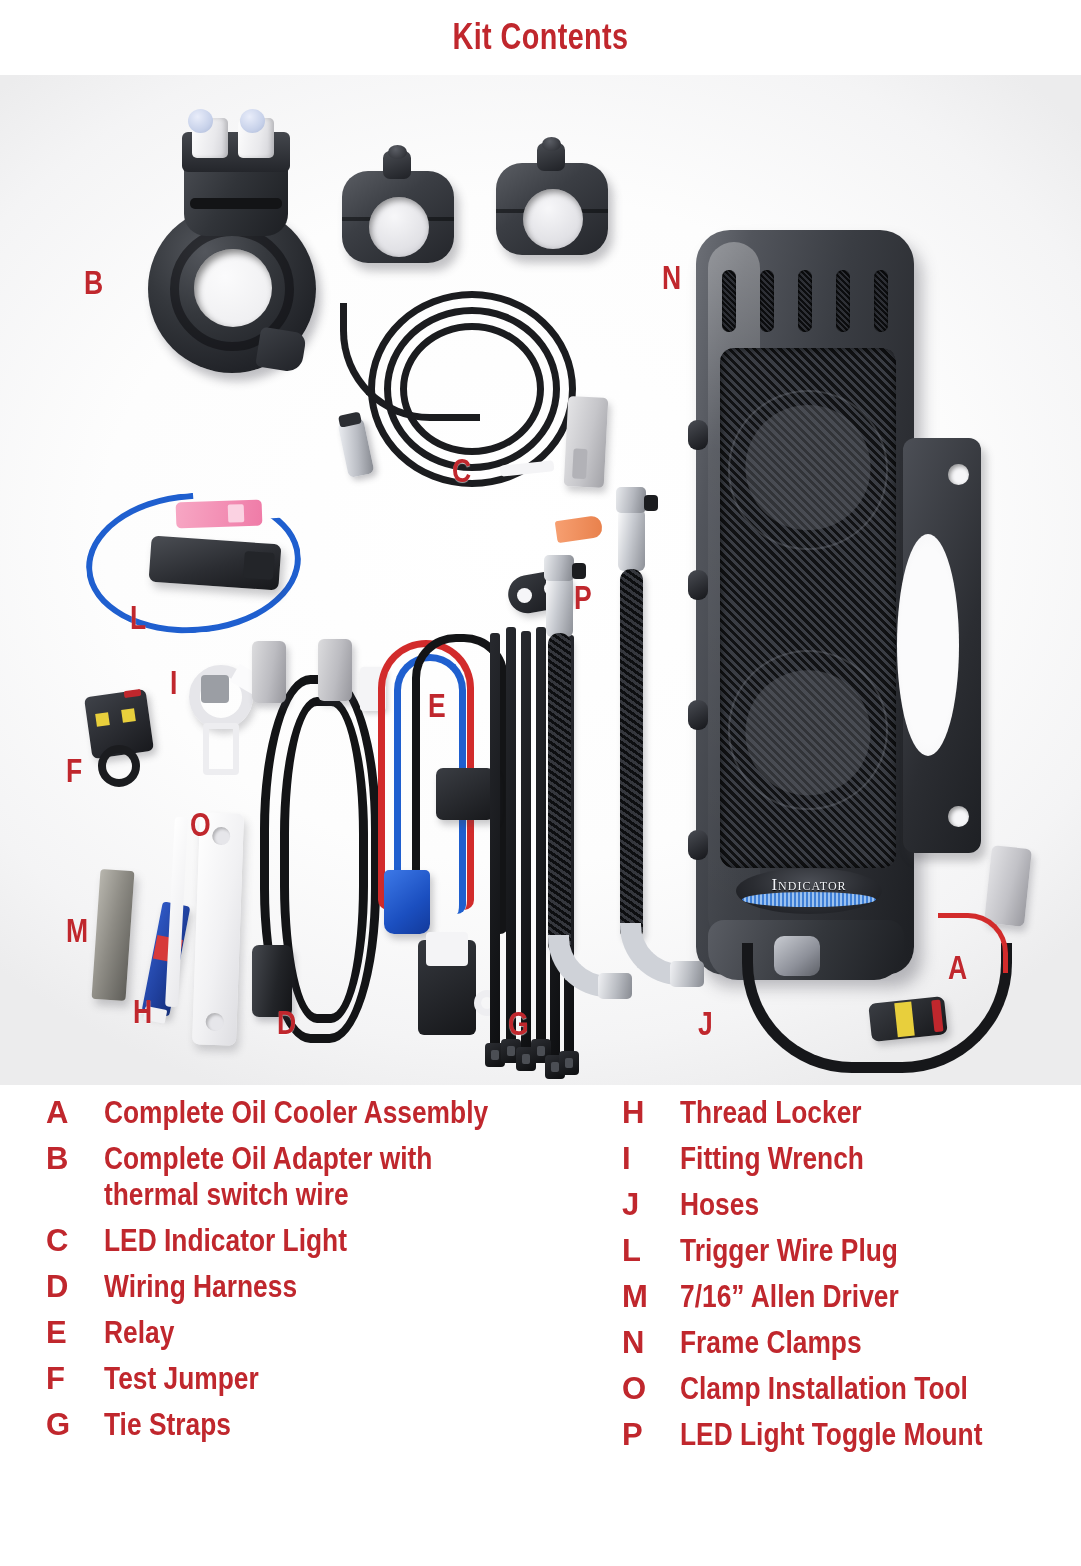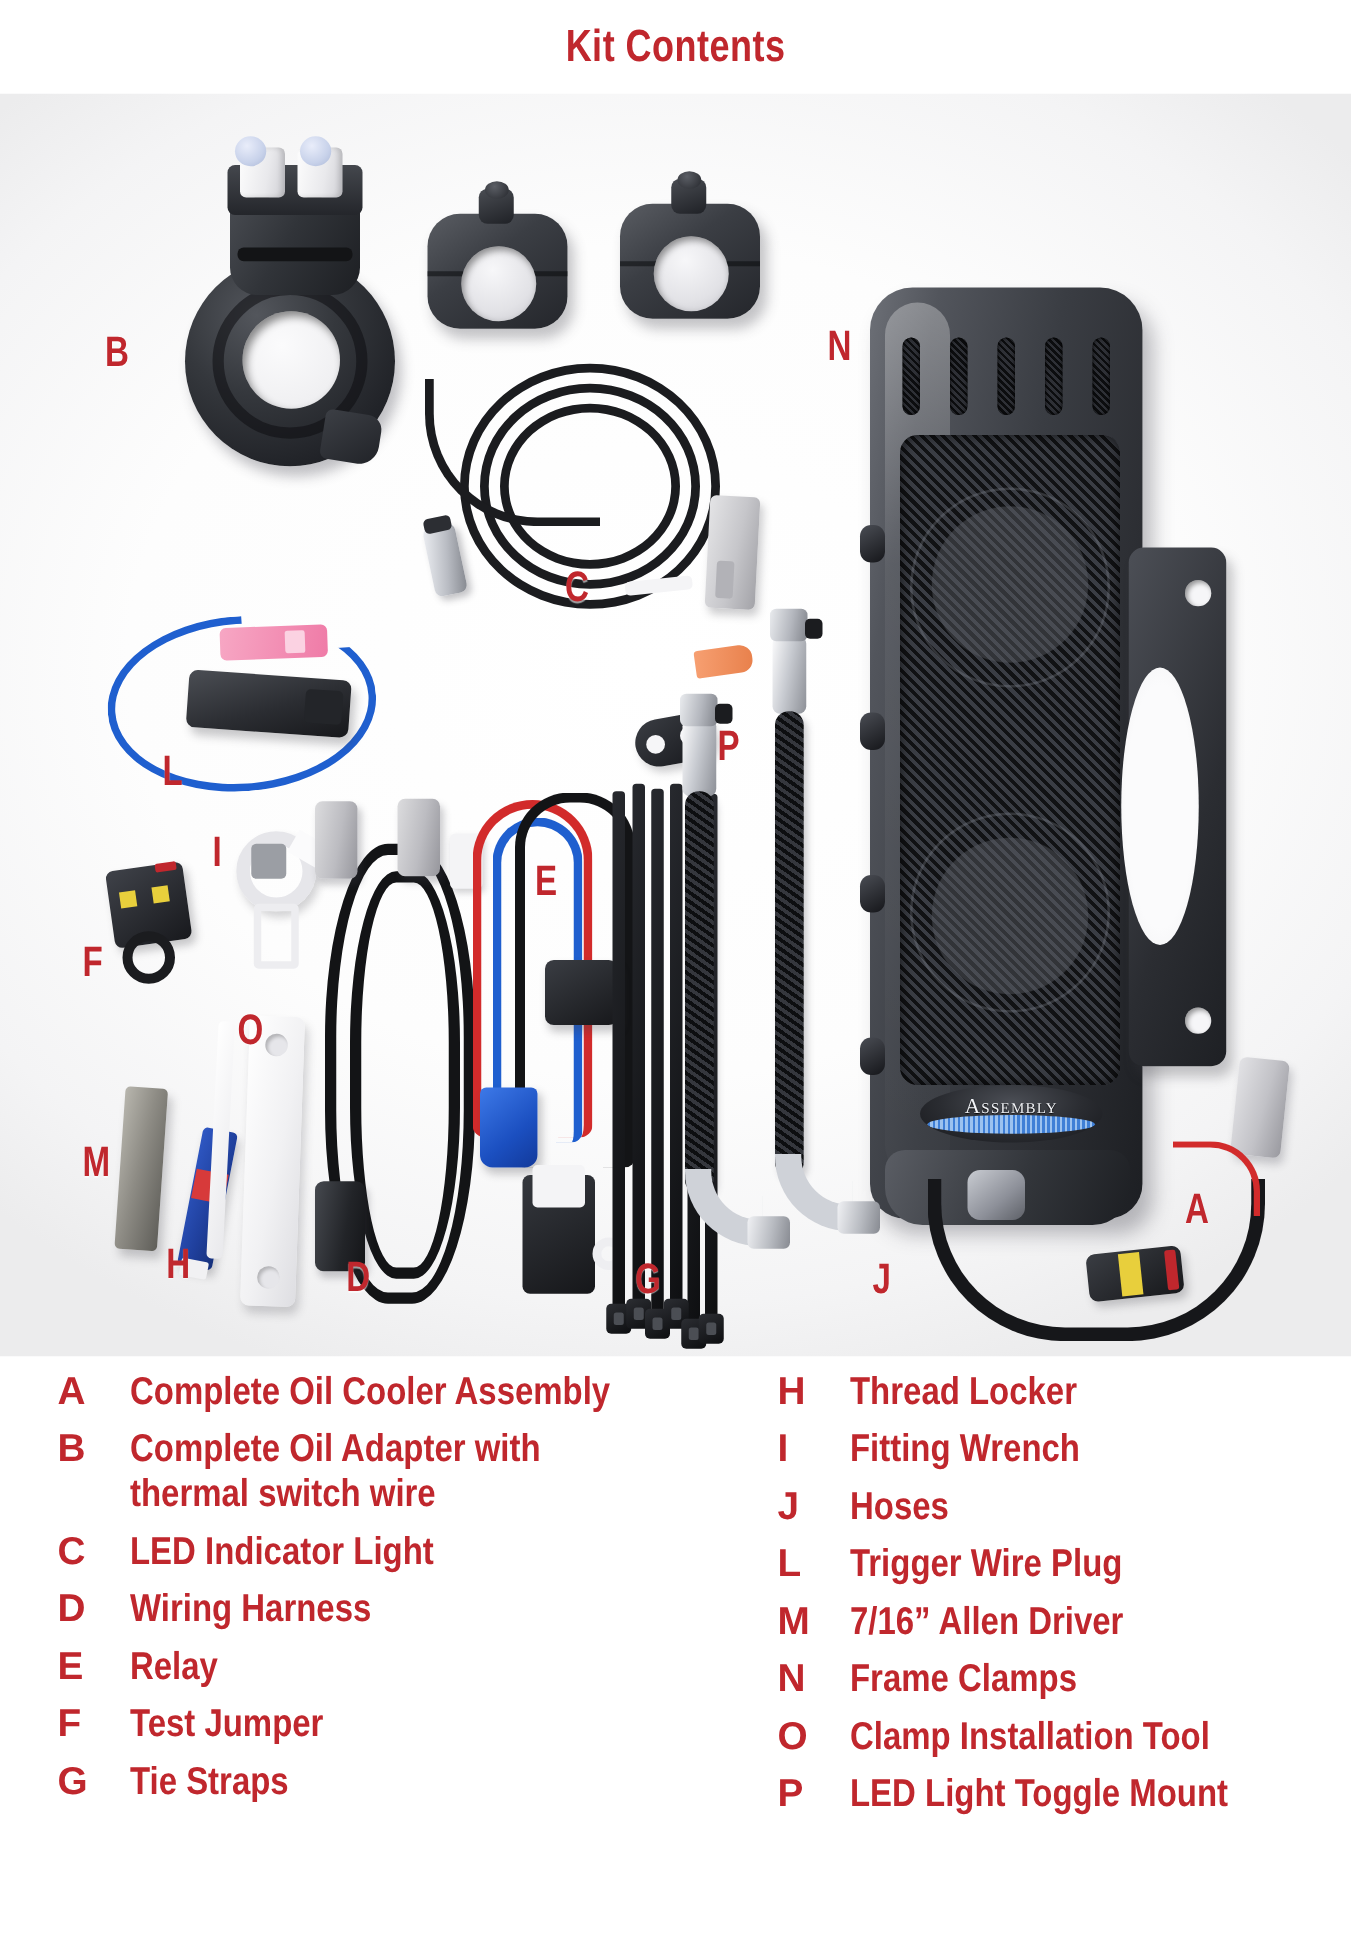--- a/index.html
+++ b/index.html
@@ -462,21 +462,21 @@
       <div class="bolt" style="top:470px"></div>
       <div class="bolt" style="top:600px"></div>
       <div class="bracket">
         <div class="bhole" style="top:26px"></div>
         <div class="bhole" style="bottom:26px"></div>
       </div>
       <div class="lowerbody"></div>
       <div class="fitting"></div>
       <div class="badge">
         <div class="stripes"></div>
-        <div class="txt">Assembly</div>
+        <div class="txt">Indicator</div>
       </div>
     </div>
 
     <div class="loom"></div>
     <div class="aconn"></div>
     <div class="redlead"></div>
     <div class="aconn2">
       <div class="yel"></div>
       <div class="rd"></div>
     </div>

